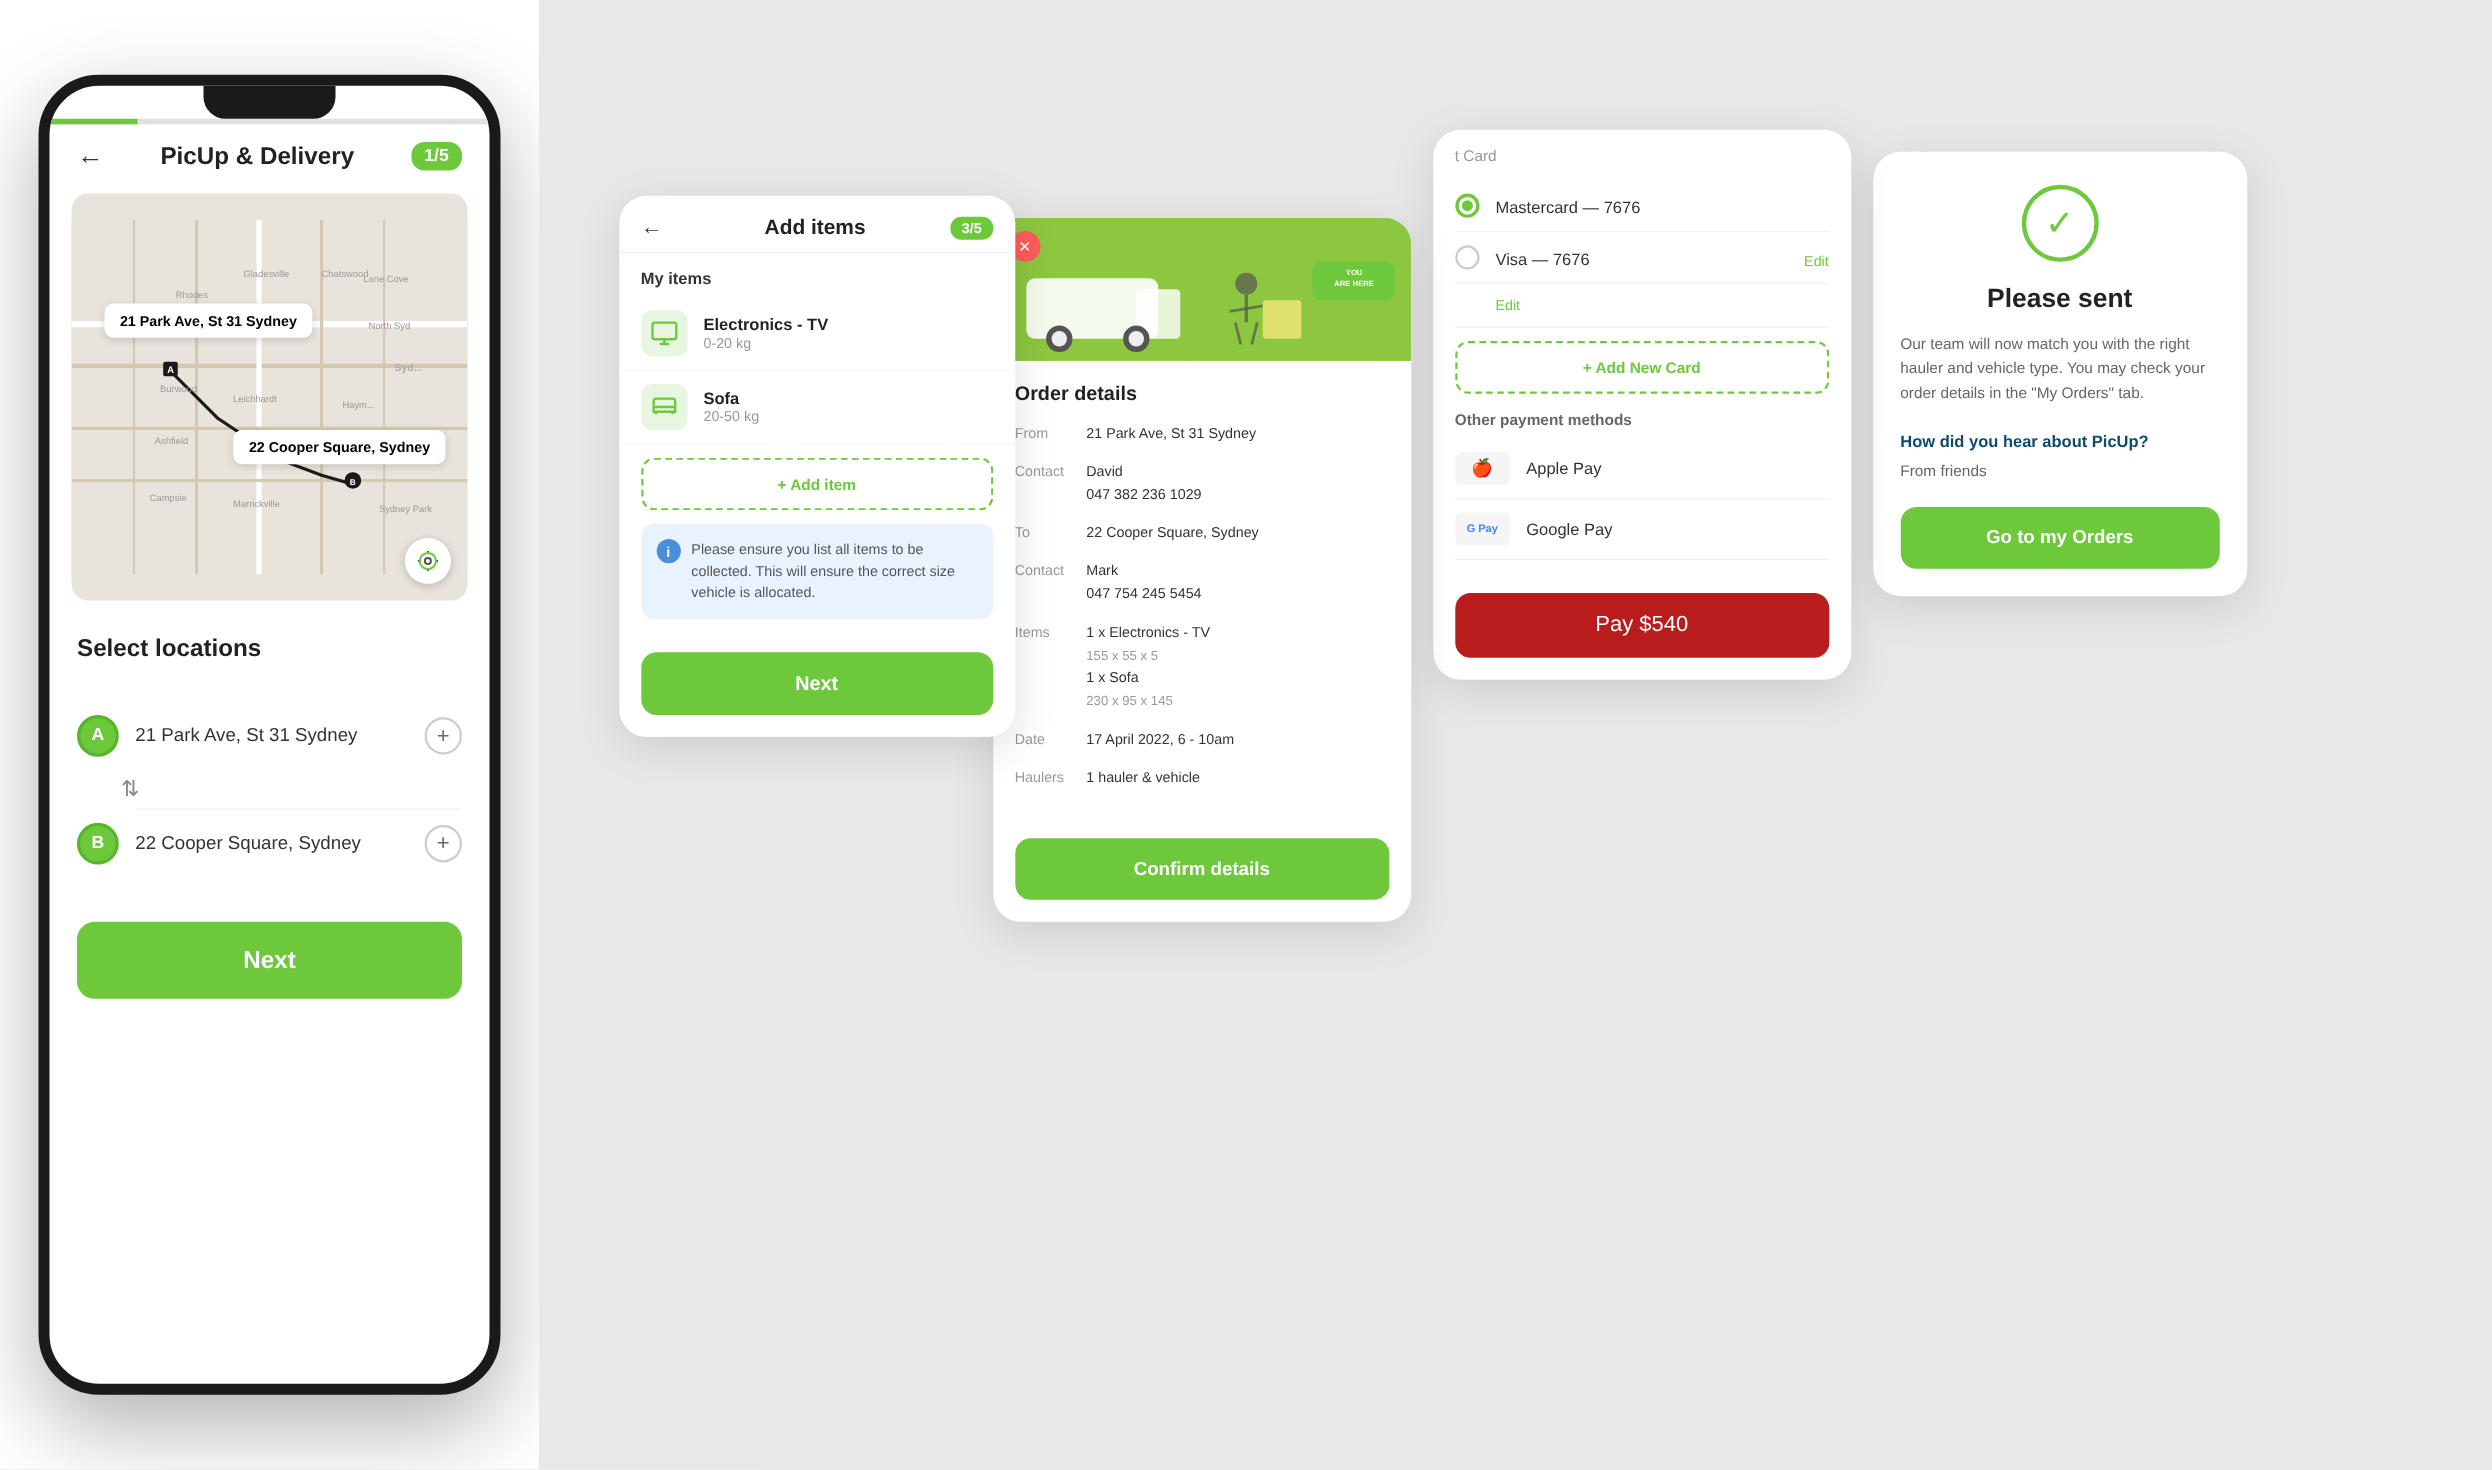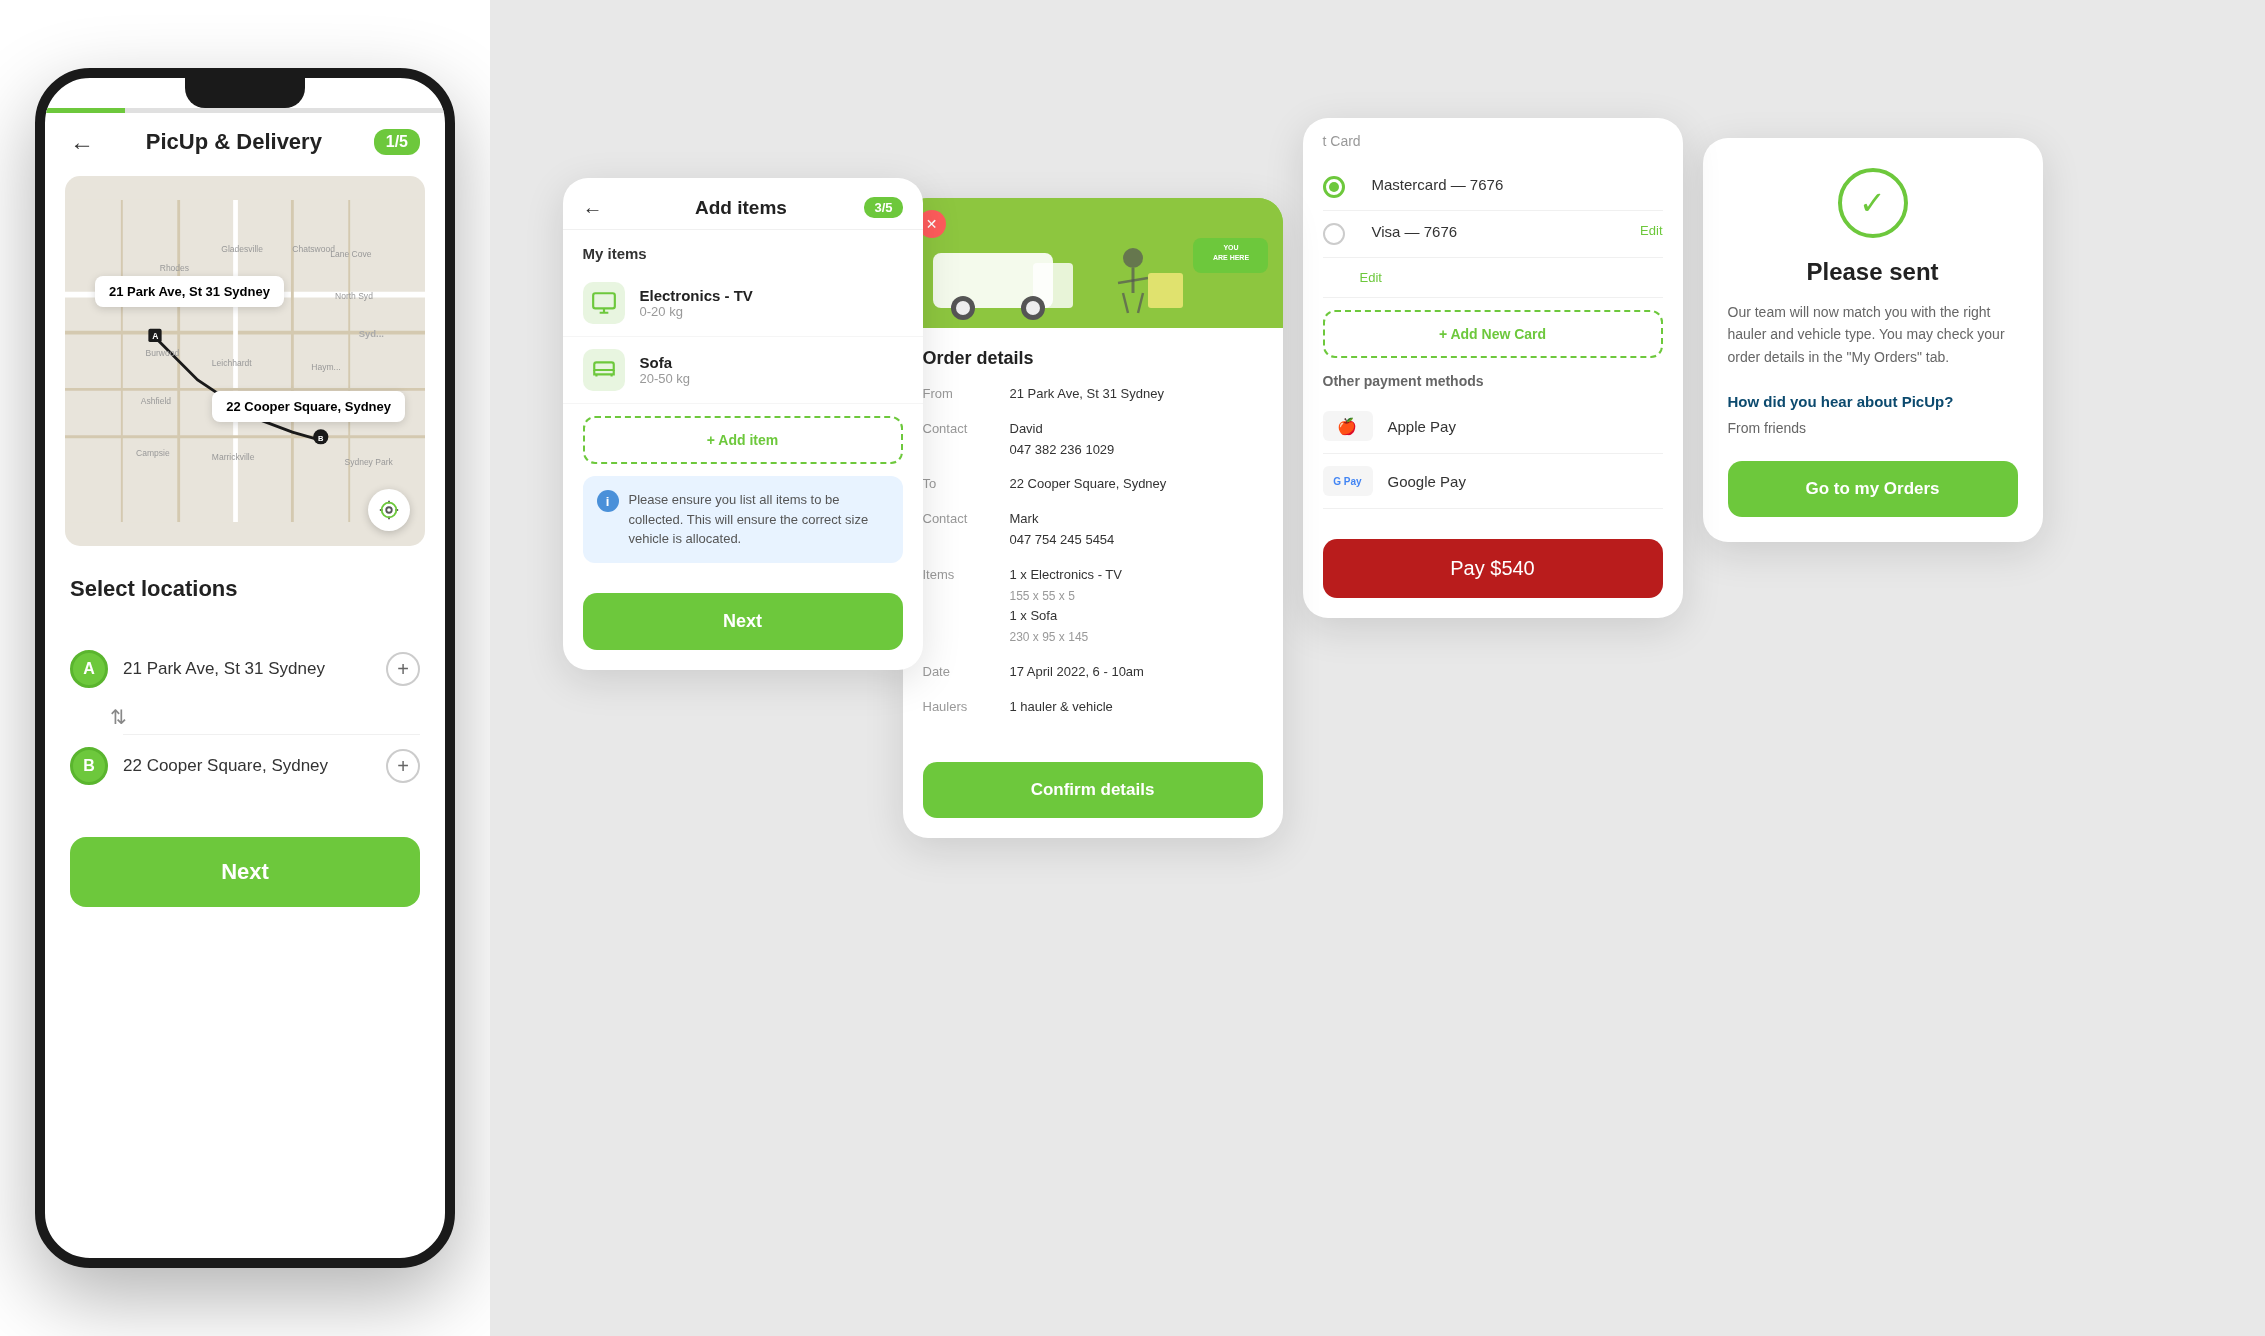--- a/index.html
+++ b/index.html
@@ -463,21 +463,21 @@
     .order-section-title {
       font-size: 18px;
       font-weight: 700;
       color: #222;
       margin-bottom: 15px;
     }
 
     .order-row {
       display: flex;
       margin-bottom: 14px;
-      gap: 22px;
+      gap: 0;
     }
 
     .order-label {
       font-size: 13px;
       color: #999;
       font-weight: 500;
       width: 65px;
       flex-shrink: 0;
       padding-top: 2px;
     }
@@ -518,24 +518,24 @@
 
     .payment-section-title {
       font-size: 14px;
       color: #999;
       font-weight: 500;
       margin-bottom: 15px;
     }
 
     .payment-option {
       display: flex;
-      align-items: flex-start;
+      align-items: flex-end;
       padding: 12px 0;
       border-bottom: 1px solid #f0f0f0;
-      gap: 27px;
+      gap: 15px;
     }
 
     .radio-selected {
       width: 22px;
       height: 22px;
       border: 3px solid #6dc83c;
       border-radius: 50%;
       display: flex;
       align-items: center;
       justify-content: center;

